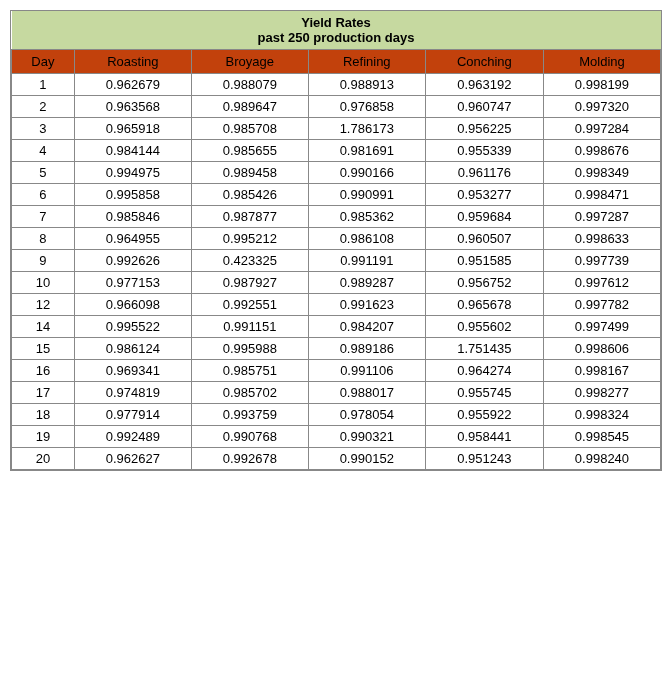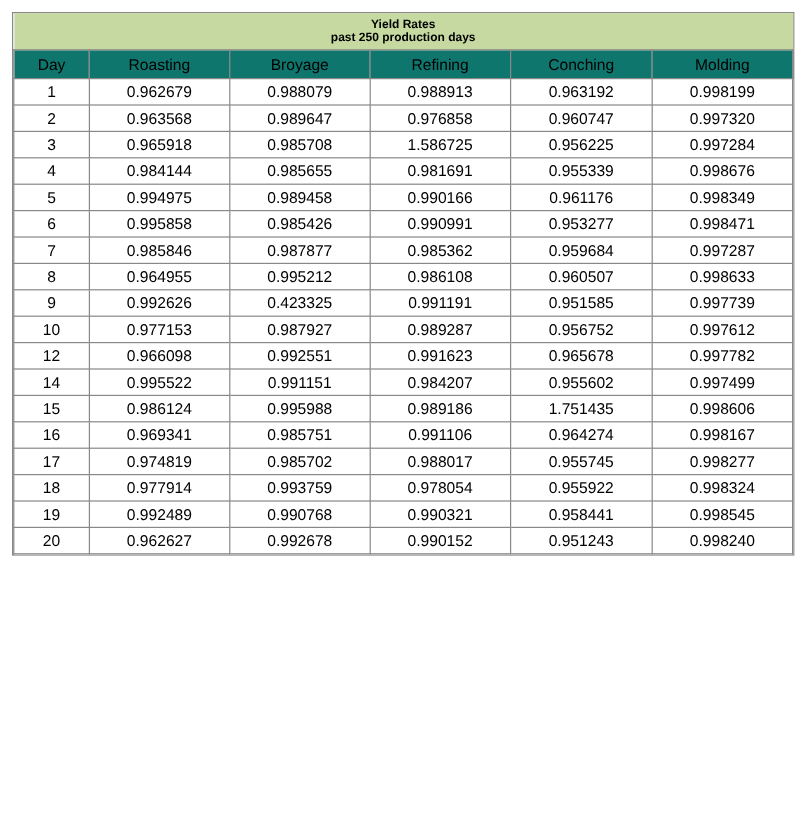--- a/index.html
+++ b/index.html
@@ -24,29 +24,29 @@
       width: 100%;
       border-collapse: collapse;
     }
     .header-row {
       background-color: #c6d9a0;
       text-align: center;
     }
     .header-row th {
       padding: 4px 2px;
       font-weight: bold;
-      font-size: 10px;
+      font-size: 13px;
       border: none;
     }
     .col-header-row th {
       border: 1px solid #888;
       padding: 4px 6px;
       text-align: center;
       font-weight: normal;
-      background: #0f766e;
+      background: #c2410c;
     }
     tbody tr td {
       border: 1px solid #888;
       padding: 3px 6px;
       text-align: center;
     }
     tbody tr:nth-child(even) {
       background-color: #fff;
     }
     tbody tr:nth-child(odd) {
@@ -88,21 +88,21 @@
           <td>0.963568</td>
           <td>0.989647</td>
           <td>0.976858</td>
           <td>0.960747</td>
           <td>0.997320</td>
         </tr>
         <tr>
           <td>3</td>
           <td>0.965918</td>
           <td>0.985708</td>
-          <td>1.586725</td>
+          <td>1.786173</td>
           <td>0.956225</td>
           <td>0.997284</td>
         </tr>
         <tr>
           <td>4</td>
           <td>0.984144</td>
           <td>0.985655</td>
           <td>0.981691</td>
           <td>0.955339</td>
           <td>0.998676</td>

